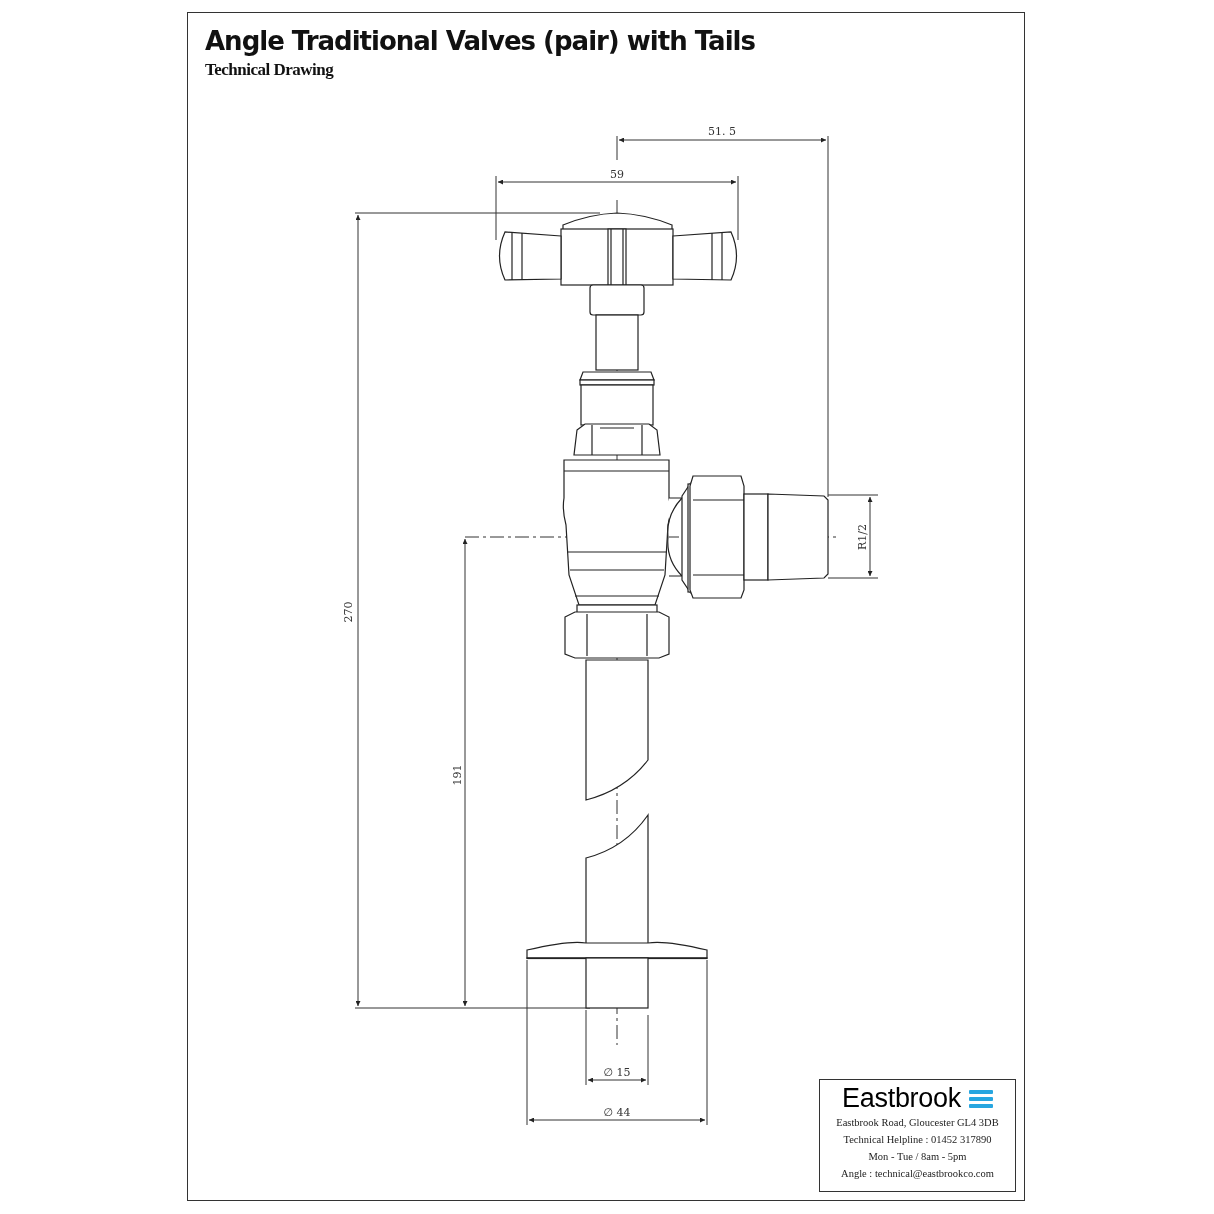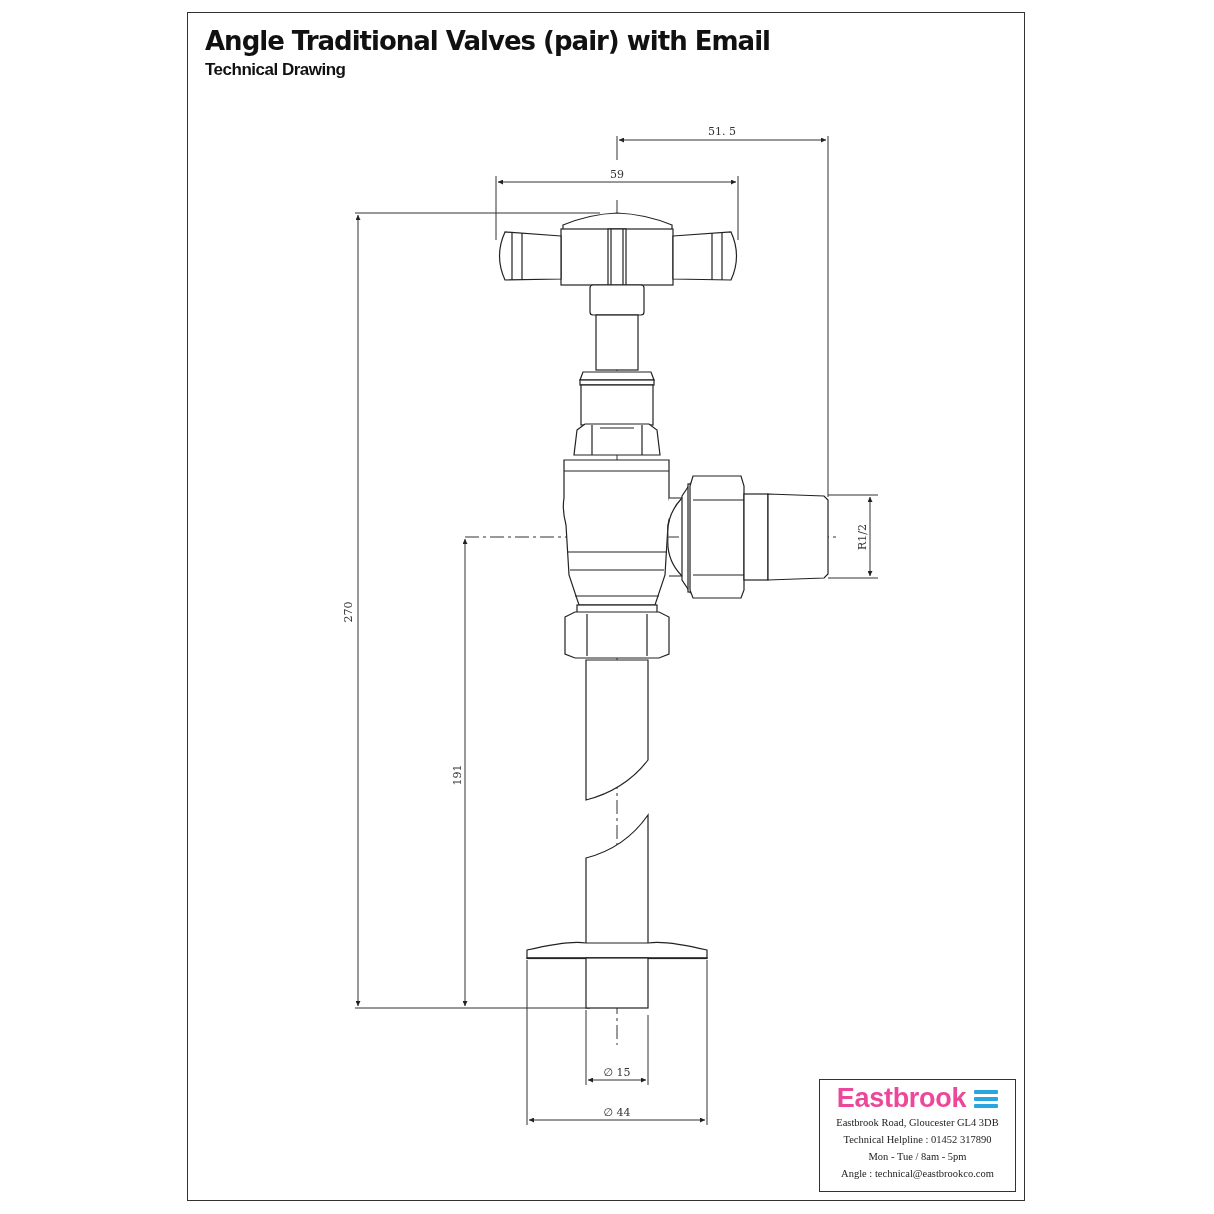--- a/index.html
+++ b/index.html
@@ -1,34 +1,34 @@
 <!DOCTYPE html>
 <html><head>
 <meta charset="utf-8">
 <style>
   html, body { margin: 0; padding: 0; background: #ffffff; }
   body { width: 1214px; height: 1214px; position: relative; overflow: hidden; font-family: "DejaVu Sans", sans-serif; }
   .sheet { position: absolute; left: 187px; top: 12px; width: 838px; height: 1189px; border: 1.5px solid #333; box-sizing: border-box; background: #fff; }
   .title { position: absolute; left: 205px; top: 26px; font-family: "DejaVu Sans", sans-serif; font-weight: bold; font-size: 26px; letter-spacing: -1px; color: #111; white-space: nowrap; }
-  .subtitle { position: absolute; left: 205px; top: 60px; font-family: Liberation Sans, sans-serif; font-weight: bold; font-size: 17px; letter-spacing: -0.5px; color: #111; white-space: nowrap; }
+  .subtitle { position: absolute; left: 205px; top: 60px; font-family: Liberation Serif, serif; font-weight: bold; font-size: 17px; letter-spacing: -0.5px; color: #111; white-space: nowrap; }
   svg.drawing { position: absolute; left: 0; top: 0; }
   .dimtext { font-family: "DejaVu Serif", serif; font-size: 11px; fill: #333; }
   .infobox { position: absolute; left: 819px; top: 1079px; width: 197px; height: 113px; border: 1.5px solid #333; box-sizing: border-box; background: #fff; text-align: center; }
   .brand-row { display: flex; align-items: center; justify-content: center; margin-top: 3px; }
-  .brand { font-family: "Liberation Sans", sans-serif; font-size: 27px; color: #ec4899; letter-spacing: -0.3px; font-weight: bold; }
+  .brand { font-family: "Liberation Sans", sans-serif; font-size: 27px; color: #000000; letter-spacing: -0.3px; font-weight: normal; }
   .brand-icon { margin-left: 8px; display: inline-block; width: 24px; }
   .brand-icon span { display: block; height: 4px; background: #27a6e0; margin: 3px 0; border-radius: 1px; }
   .info-line { font-family: Liberation Serif, serif; font-size: 10.5px; color: #222; line-height: 17px; white-space: nowrap; }
 </style>
 </head>
 <body>
 
 <div class="sheet"></div>
 
-<div class="title">Angle Traditional Valves (pair) with Email</div>
+<div class="title">Angle Traditional Valves (pair) with Tails</div>
 <div class="subtitle">Technical Drawing</div>
 
 <svg class="drawing" width="1214" height="1214" viewBox="0 0 1214 1214">
   <defs>
     <marker id="arr" viewBox="0 0 10 10" refX="10" refY="5" markerWidth="9" markerHeight="5" orient="auto-start-reverse">
       <path d="M0,0 L10,5 L0,10 z" fill="#222"></path>
     </marker>
   </defs>
 
   <g stroke="#333" stroke-width="1" stroke-dasharray="14,4,3,4" fill="none">

